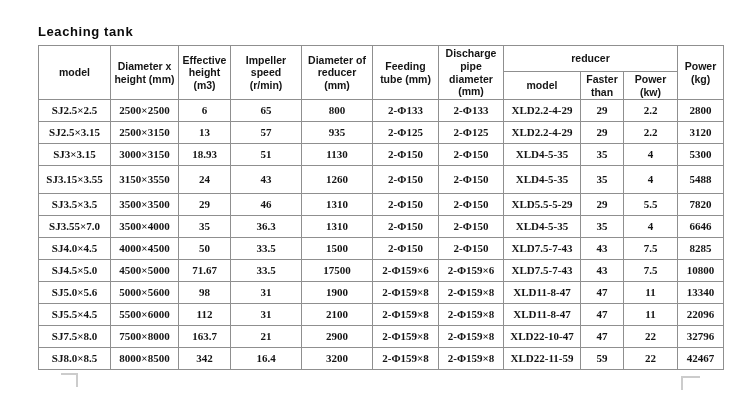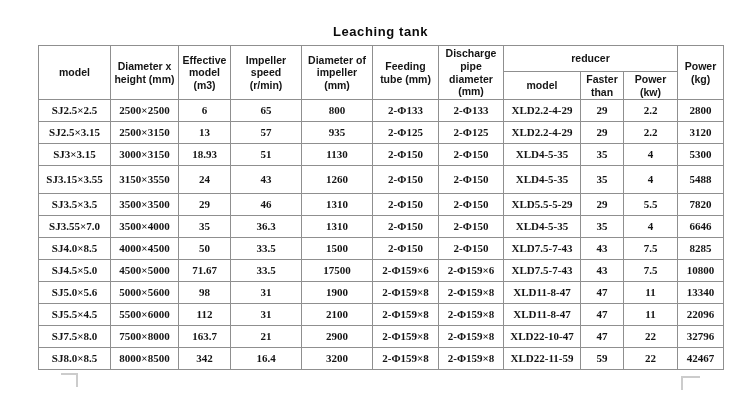--- a/index.html
+++ b/index.html
@@ -14,21 +14,21 @@
     background:#ffffff;
     font-family:"Liberation Sans", sans-serif;
     color:var(--text);
     position:relative;
     overflow:hidden;
   }
   .page{position:absolute;inset:0;}
   .title{
     position:absolute;
     top:24px;left:38px;width:685px;
-    text-align:center;
+    text-align:left;
     font-size:13px;
     font-weight:bold;
     letter-spacing:0.6px;
     color:#0a0a0a;
   }
   table.spec{
     position:absolute;
     left:38px;top:45px;
     width:685px;
     border-collapse:collapse;
@@ -97,23 +97,23 @@
       <col style="width:65px">
         <col style="width:77px">
         <col style="width:43px">
       <col style="width:54px">
         <col style="width:46px">
     </colgroup>
     <thead>
       <tr class="h1">
         <th rowspan="2">model</th>
         <th rowspan="2">Diameter x height (mm)</th>
-        <th rowspan="2">Effective model (m3)</th>
+        <th rowspan="2">Effective height (m3)</th>
         <th rowspan="2">Impeller speed (r/min)</th>
-        <th rowspan="2">Diameter of impeller (mm)</th>
+        <th rowspan="2">Diameter of reducer (mm)</th>
         <th rowspan="2">Feeding tube (mm)</th>
         <th rowspan="2">Discharge pipe diameter (mm)</th>
         <th colspan="3">reducer</th>
         <th rowspan="2">Power (kg)</th>
       </tr>
       <tr class="h2">
         <th>model</th>
         <th>Faster than</th>
         <th>Power (kw)</th>
       </tr>
@@ -191,21 +191,21 @@
           <td class="col-impeller-speed">36.3</td>
           <td class="col-impeller-diameter">1310</td>
           <td class="col-feeding-tube">2-Φ150</td>
           <td class="col-discharge-pipe">2-Φ150</td>
           <td class="col-reducer-model">XLD4-5-35</td>
           <td class="col-faster-than">35</td>
           <td class="col-power">4</td>
           <td class="col-weight">6646</td>
         </tr>
         <tr>
-          <td class="col-model">SJ4.0×8.5</td>
+          <td class="col-model">SJ4.0×4.5</td>
           <td class="col-diameter-height">4000×4500</td>
           <td class="col-effective-volume">50</td>
           <td class="col-impeller-speed">33.5</td>
           <td class="col-impeller-diameter">1500</td>
           <td class="col-feeding-tube">2-Φ150</td>
           <td class="col-discharge-pipe">2-Φ150</td>
           <td class="col-reducer-model">XLD7.5-7-43</td>
           <td class="col-faster-than">43</td>
           <td class="col-power">7.5</td>
           <td class="col-weight">8285</td>

